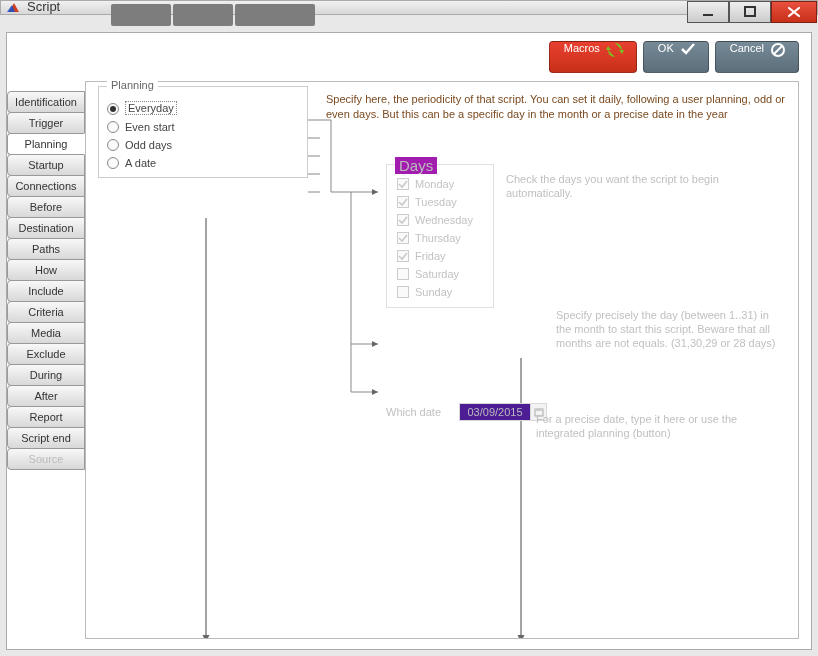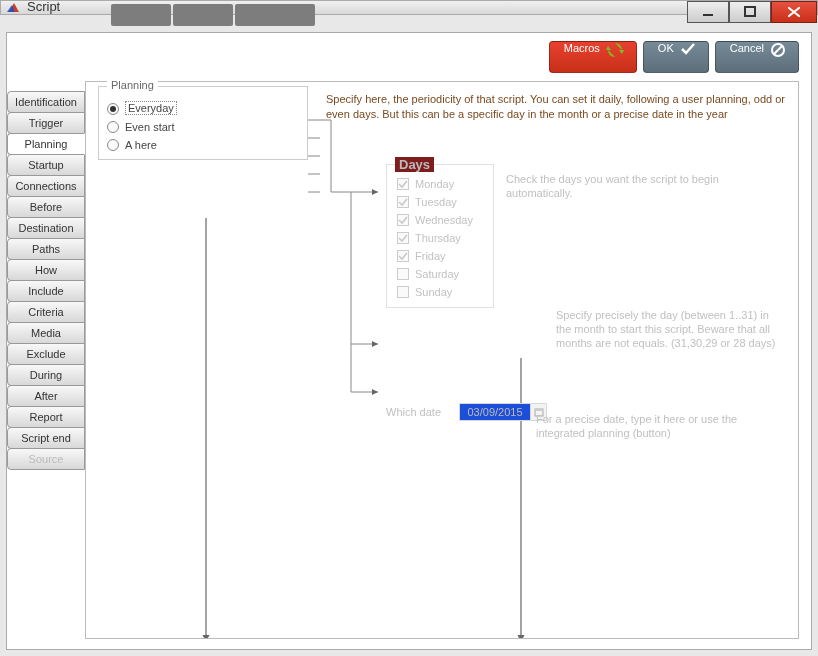--- a/index.html
+++ b/index.html
@@ -46,41 +46,41 @@
 .radio-outer .dot { width: 6px; height: 6px; background: #333; border-radius: 50%; display: none; }
 .radio-row.checked .radio-outer .dot { display: block; }
 .radio-label { color: #444; font-size: 11px; }
 .radio-row.checked .radio-label { border: 1px dotted #888; padding: 0 2px; }
 
 
 .descr { position: absolute; left: 240px; top: 10px; right: 12px; color: #7a4a20; font-size: 11px; line-height: 15px; }
 
 
 .days-group { position: absolute; left: 300px; top: 82px; width: 108px; border: 1px solid #e0e0e0; padding: 10px 10px 6px 10px; color: #bbb; }
-.days-group .legend { position: absolute; top: -8px; left: 8px; background: #7f1d1d; padding: 0 4px; color: #bbb; font-size: 13px; font-weight: bold; }
+.days-group .legend { position: absolute; top: -8px; left: 8px; background: #a21caf; padding: 0 4px; color: #bbb; font-size: 15px; }
 .day-row { display: flex; align-items: center; height: 18px; gap: 6px; }
 .day-cb { width: 12px; height: 12px; border: 1px solid #ccc; background: #fafafa; display: flex; align-items: center; justify-content: center; flex-shrink: 0; }
 .day-cb svg { width: 10px; height: 8px; }
 .day-label { color: #c2c2c2; font-size: 11px; }
 
 .hint1 { position: absolute; left: 420px; top: 90px; right: 12px; color: #c0c0c0; font-size: 11px; line-height: 14px; }
 
 
 .dayinmonth { position: absolute; left: 300px; top: 254px; display: flex; align-items: center; gap: 14px; color: #c0c0c0; }
 .dayinmonth .spin { display: flex; align-items: center; }
 .dayinmonth .spin-input { width: 34px; height: 18px; border: 1px solid #d8d8d8; color: #bbb; text-align: right; padding-right: 4px; background: #fff; }
 .dayinmonth .spin-btns { display: flex; flex-direction: column; border: 1px solid #d8d8d8; border-left: none; }
 .dayinmonth .spin-btn { width: 12px; height: 9px; background: #f0f0f0; display: flex; align-items: center; justify-content: center; }
 .dayinmonth .spin-btn svg { width: 6px; height: 4px; }
 
 .hint2 { position: absolute; left: 470px; top: 226px; right: 12px; color: #c0c0c0; font-size: 11px; line-height: 14px; }
 
 
 .whichdate { position: absolute; left: 300px; top: 302px; display: flex; align-items: center; gap: 18px; color: #c0c0c0; margin-top: 19px; }
-.date-input { width: 72px; height: 18px; border: 1px solid #d8d8d8; color: #bbb; text-align: center; background: #1d4ed8; }
+.date-input { width: 72px; height: 18px; border: 1px solid #d8d8d8; color: #bbb; text-align: center; background: #4c1d95; }
 .date-btn { width: 16px; height: 18px; border: 1px solid #d8d8d8; border-left: none; background: #f3f3f3; display: flex; align-items: center; justify-content: center; }
 .date-btn svg { width: 10px; height: 10px; }
 
 .hint3 { position: absolute; left: 450px; top: 330px; right: 12px; color: #c0c0c0; font-size: 11px; line-height: 14px; }
 
 
 .flowsvg { position: absolute; left: 0; top: 0; right: 0; bottom: 0; pointer-events: none; }
 
 </style>
 </head>
@@ -203,21 +203,25 @@
               <div class="dot"></div>
             </div>
             <span class="radio-label">Everyday</span>
           </div>
           <div class="radio-row">
             <div class="radio-outer"></div>
             <span class="radio-label">Even start</span>
           </div>
           <div class="radio-row">
             <div class="radio-outer"></div>
-            <span class="radio-label">A here</span>
+            <span class="radio-label">Odd days</span>
+          </div>
+          <div class="radio-row">
+            <div class="radio-outer"></div>
+            <span class="radio-label">A date</span>
           </div>
         </div>
     </div>
 
     <div class="descr">Specify here, the periodicity of that script. You can set it daily, following a user planning, odd or even days. But this can be a specific day in the month or a precise date in the year</div>
 
     <div class="days-group">
       <div class="legend">Days</div>
       <div id="days-list">
           <div class="day-row">

